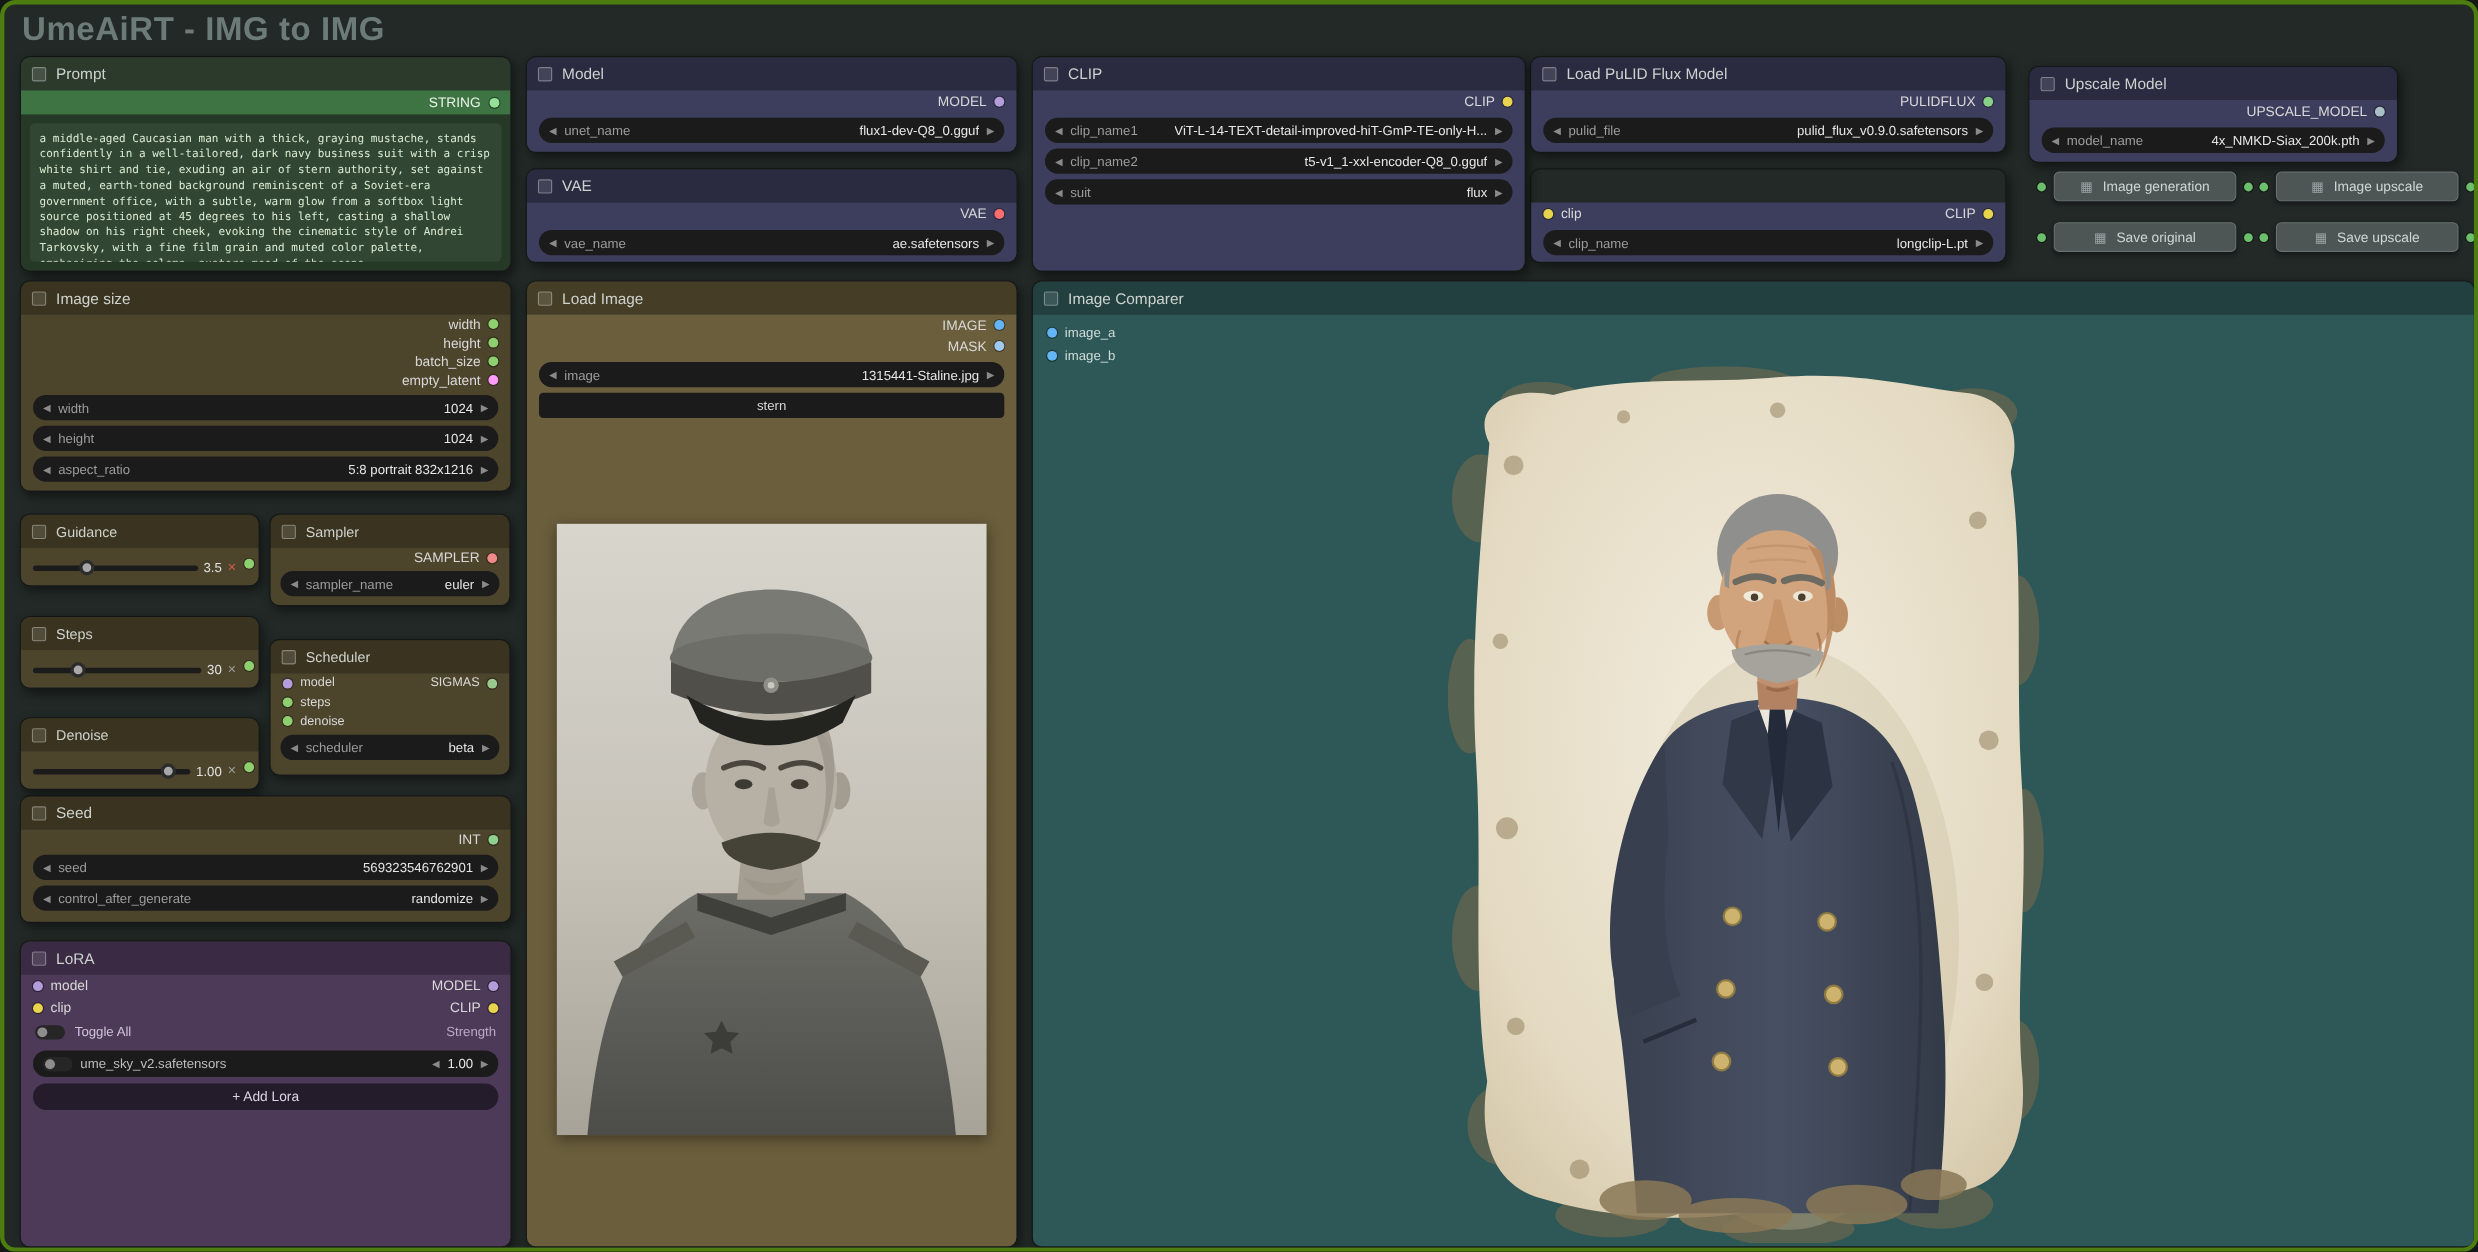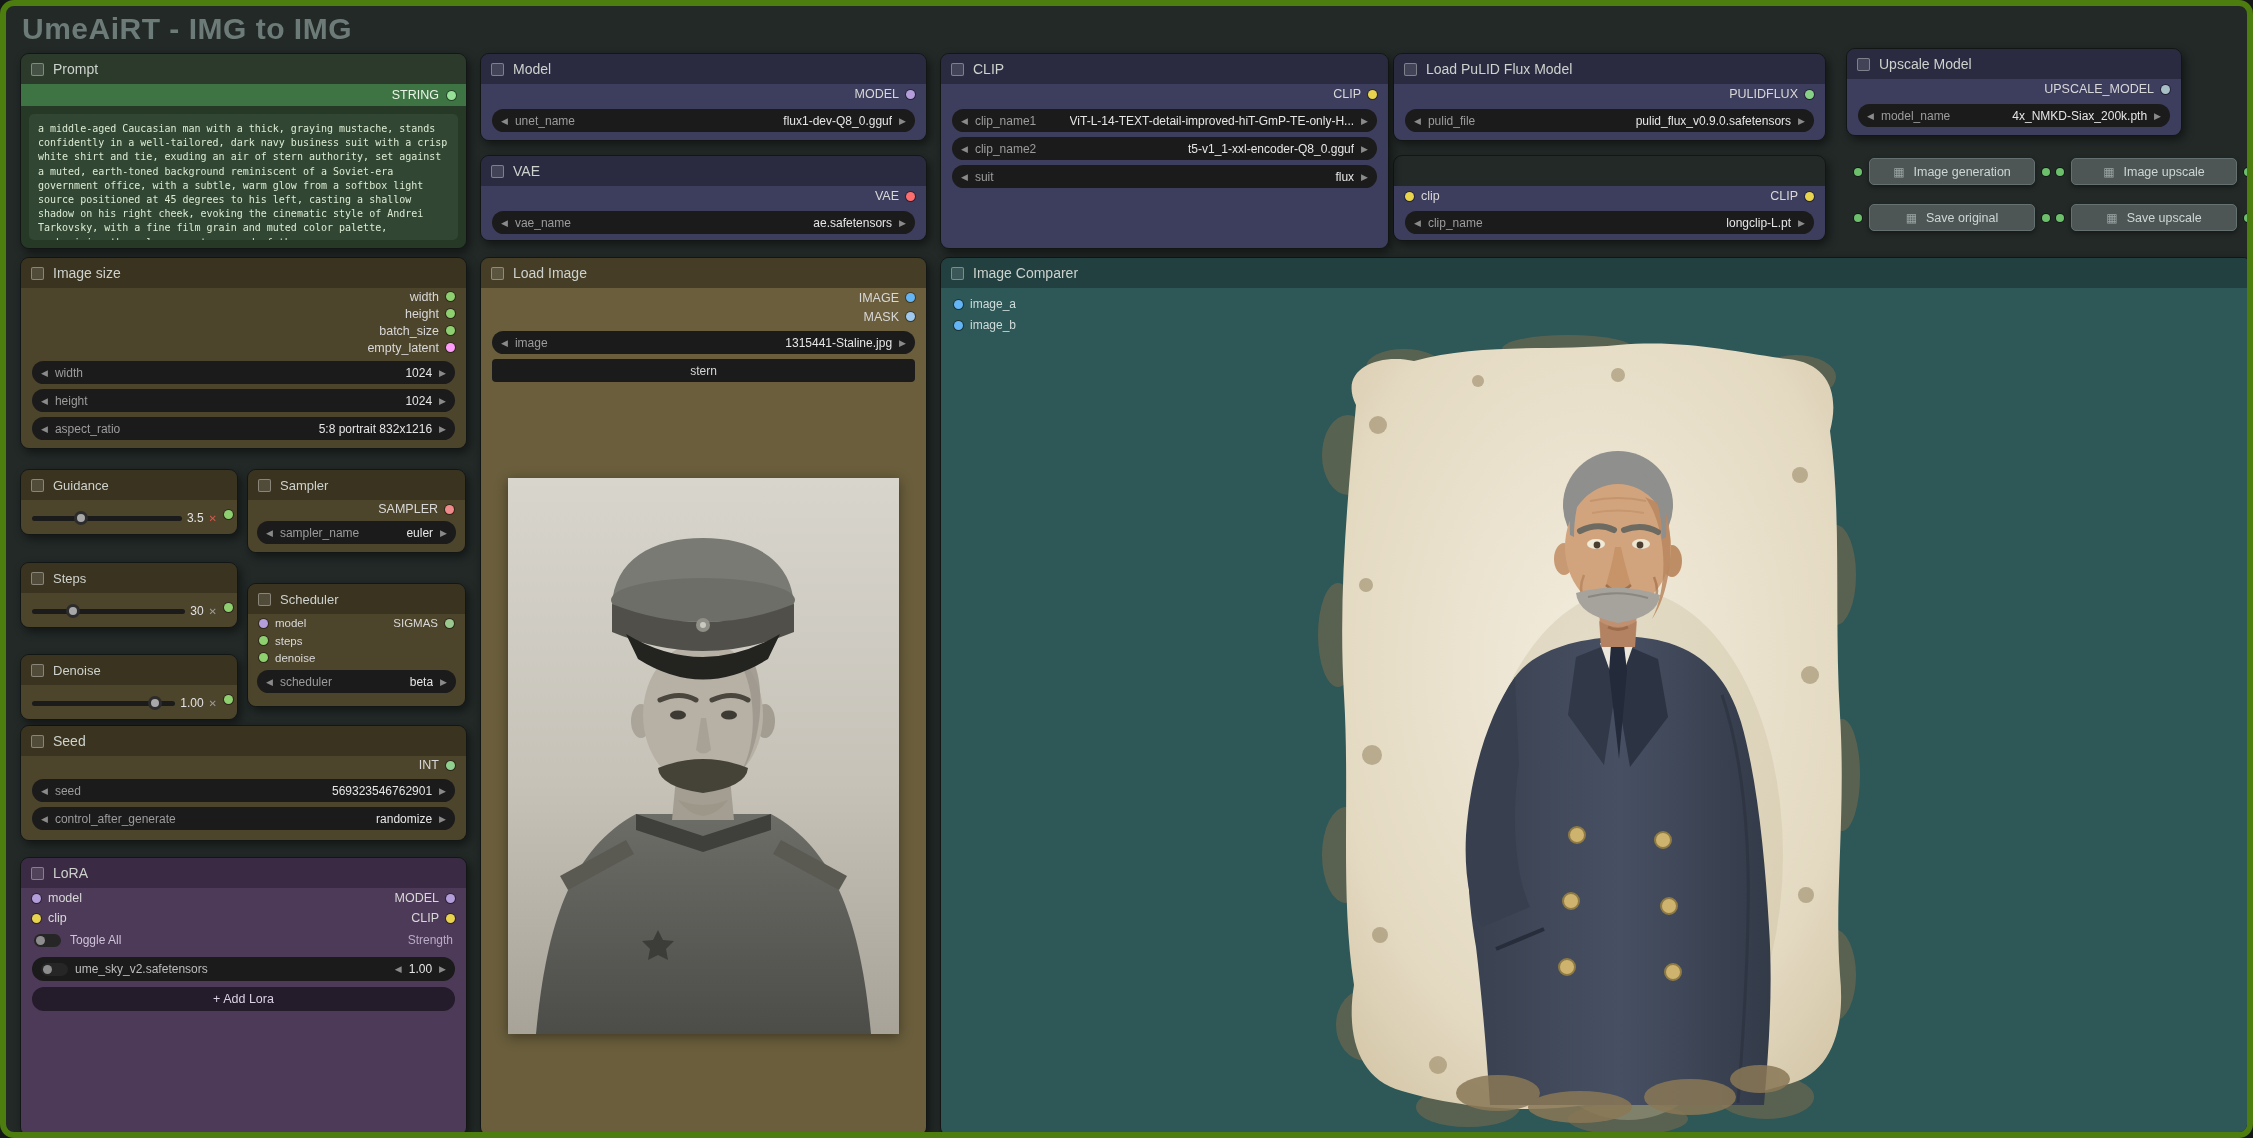--- a/index.html
+++ b/index.html
@@ -1,17 +1,17 @@
 <!DOCTYPE html>
 <html><head>
 <meta charset="utf-8">
 <style>
   html,body{margin:0;padding:0;background:#141918;}
   #canvas{position:relative;width:2253px;height:1138px;background:#222927;overflow:hidden;
-          border-radius:14px;border:6px solid #4d7c0f;box-sizing:border-box;
+          border-radius:14px;border:4px solid #4d7c0f;box-sizing:border-box;
           font-family:"Liberation Sans",sans-serif;}
   .app-title{position:absolute;left:16px;top:6px;font-size:30px;font-weight:600;color:#6d7b78;letter-spacing:.5px;}
 
   .node{position:absolute;border-radius:9px;box-shadow:3px 4px 10px rgba(0,0,0,.45);border:1px solid rgba(0,0,0,.45);box-sizing:border-box;}
   .node-header{height:30px;display:flex;align-items:center;gap:9px;padding:0 10px;border-radius:8px 8px 0 0;font-size:14px;color:#cdd2cd;}
   .node-body{position:absolute;top:30px;left:0;right:0;bottom:0;border-radius:0 0 8px 8px;overflow:hidden;}
   .collapse-icon{width:11px;height:11px;border-radius:2px;background:rgba(255,255,255,.12);border:1.5px solid rgba(255,255,255,.32);flex:0 0 auto;}
 
   .n-green  .node-header{background:#2c3a2c}.n-green  .node-body{background:#263826}
   .n-purple .node-header{background:#2a2a40}.n-purple .node-body{background:#3d3d5e}
@@ -196,21 +196,21 @@
       </div>
       <div class="widget">
         <span class="arrow">◀</span>
         <span class="wlabel">clip_name</span>
         <span class="wvalue">longclip-L.pt</span>
         <span class="arrow">▶</span>
       </div>
     </div>
   </div>
 
-  <div class="node n-purple" style="left:1840px;top:42px;width:336px;height:88px">
+  <div class="node n-purple" style="left:1840px;top:56px;width:336px;height:88px">
     <div class="node-header">
       <span class="collapse-icon"></span>
       <span>Upscale Model</span>
     </div>
     <div class="node-body">
       <div class="slot-row out">
         <span>UPSCALE_MODEL</span>
         <span class="dot c-upscale" style="margin-left:7px"></span>
       </div>
       <div class="widget">

